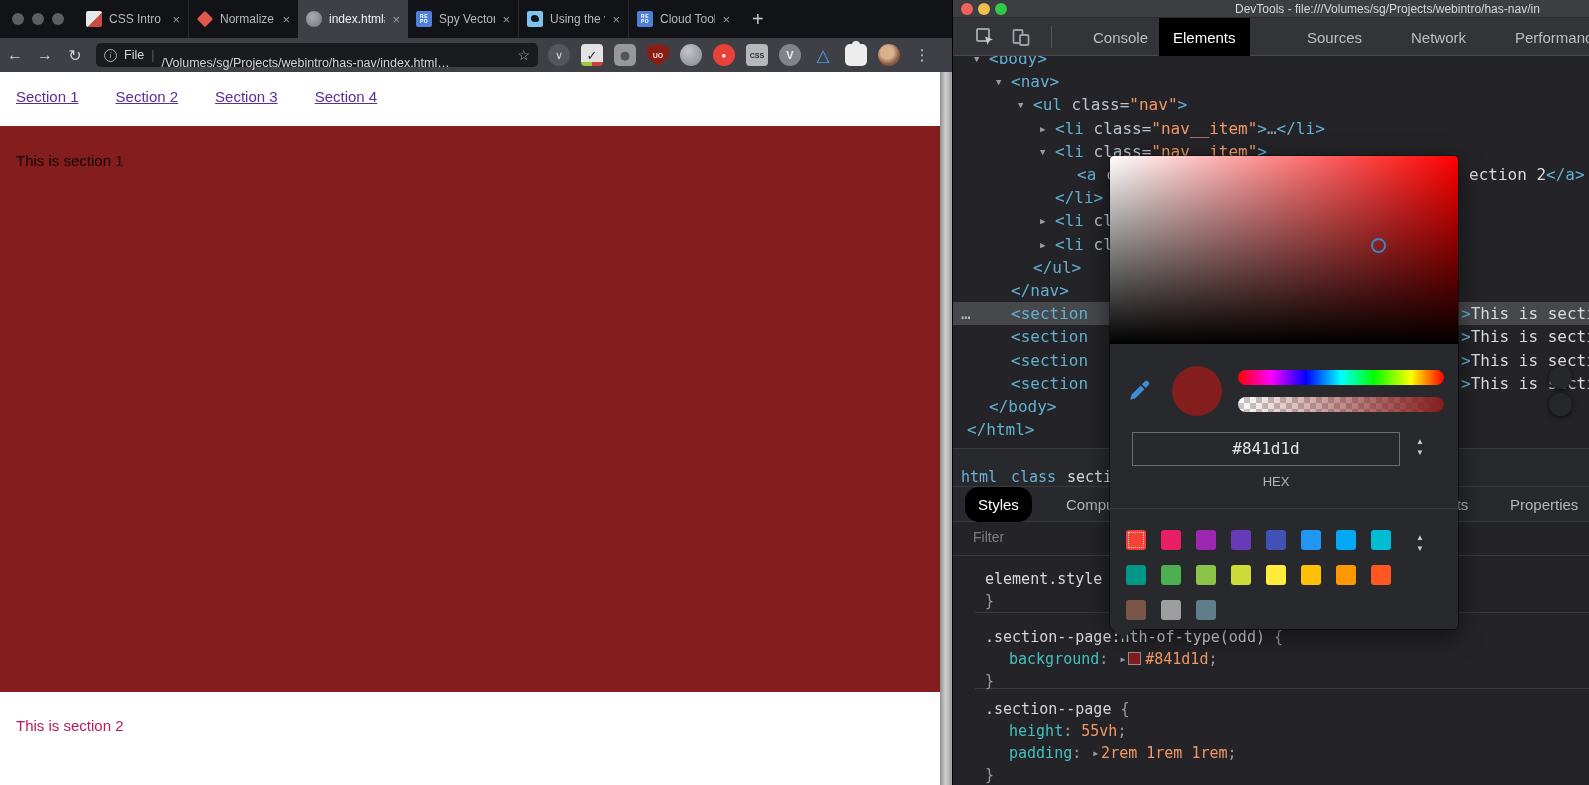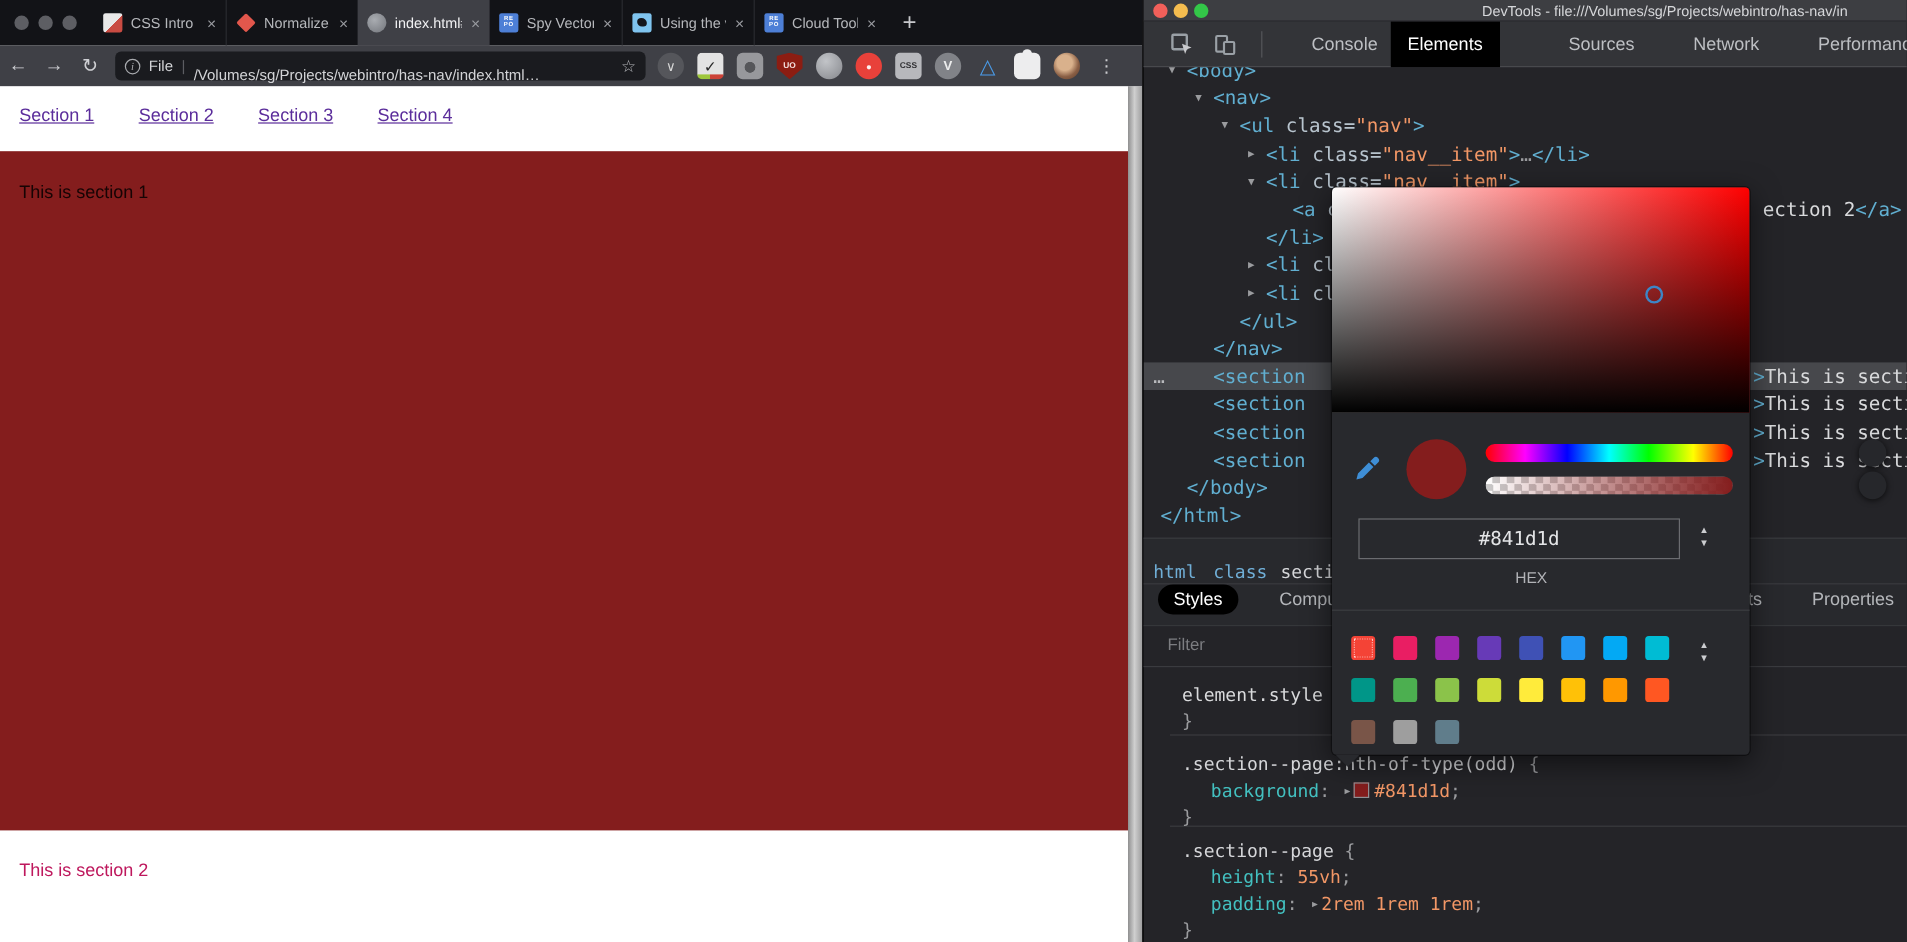--- a/index.html
+++ b/index.html
@@ -80,21 +80,21 @@
   .c-attr { color:#b8c4ce; }
   .c-val { color:#f29766; }
   .c-txt { color:#d9dadc; }
   .c-pun { color:#9a9b9e; }
 
   #crumbs { position:absolute; left:0; top:448px; width:100%; height:38px; border-top:1px solid #3a3b3f; background:#28292d; font-size:15px; }
   .crumb { position:absolute; top:19px; color:#70aed6; font-family:"DejaVu Sans Mono", monospace; white-space:nowrap; }
   .crumb.current { color:#d5d6d9; }
 
   #panel-tabs { position:absolute; left:0; top:486px; width:100%; height:36px; background:#28292d; border-top:1px solid #3a3b3f; border-bottom:1px solid #3a3b3f; }
-  .ptab { position:absolute; top:0; height:25px; display:flex; align-items:center; padding:0 13px; font-size:15px; color:#b4b6ba; white-space:nowrap;border-radius:14px; }
+  .ptab { position:absolute; top:0; height:35px; display:flex; align-items:center; padding:0 13px; font-size:15px; color:#b4b6ba; white-space:nowrap;border-radius:14px; }
   .ptab.active { background:#000; color:#fff; }
 
   #filter-row { position:absolute; left:0; top:522px; width:100%; height:34px; border-bottom:1px solid #3a3b3f; background:#242428; }
   #filter-input { position:absolute; left:20px; top:7px; color:#7c7d81; font-size:14px; }
 
   #styles-area { position:absolute; left:0; top:556px; width:100%; height:229px; font-size:15px;margin-left:22px; }
   .sline { position:absolute; left:10px; height:22px; line-height:22px; white-space:nowrap; font-family:"DejaVu Sans Mono", monospace; }
   .sline.indented { left:34px; }
   .c-sel { color:#d5d6d9; }
   .c-prop { color:#43c0c0; }

